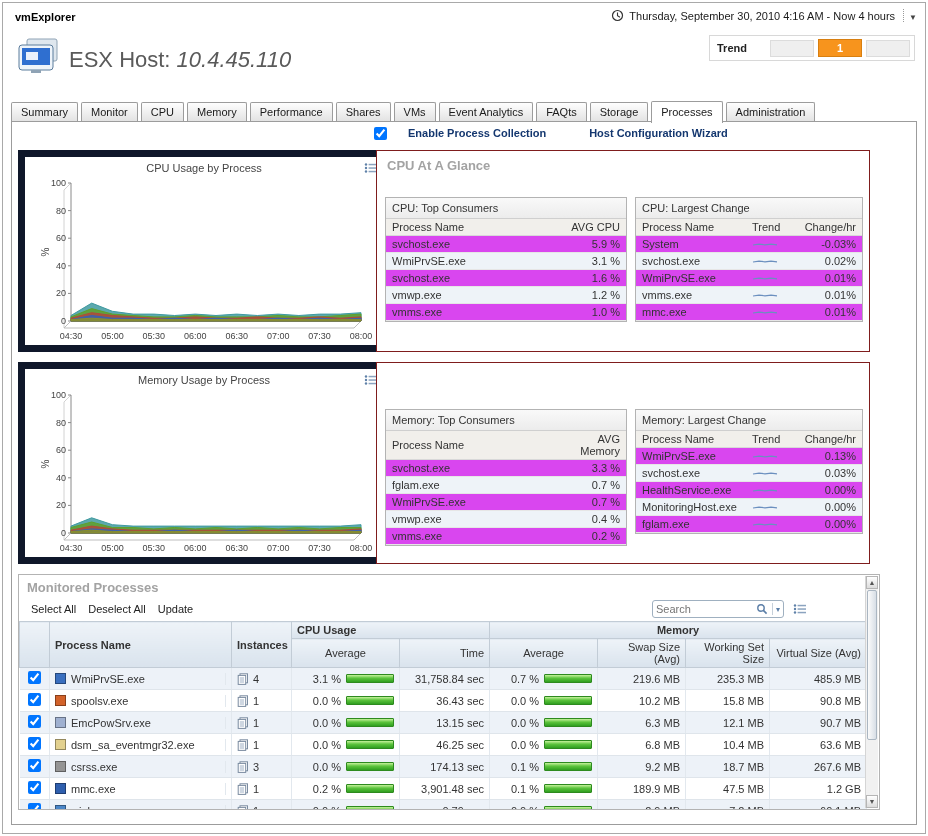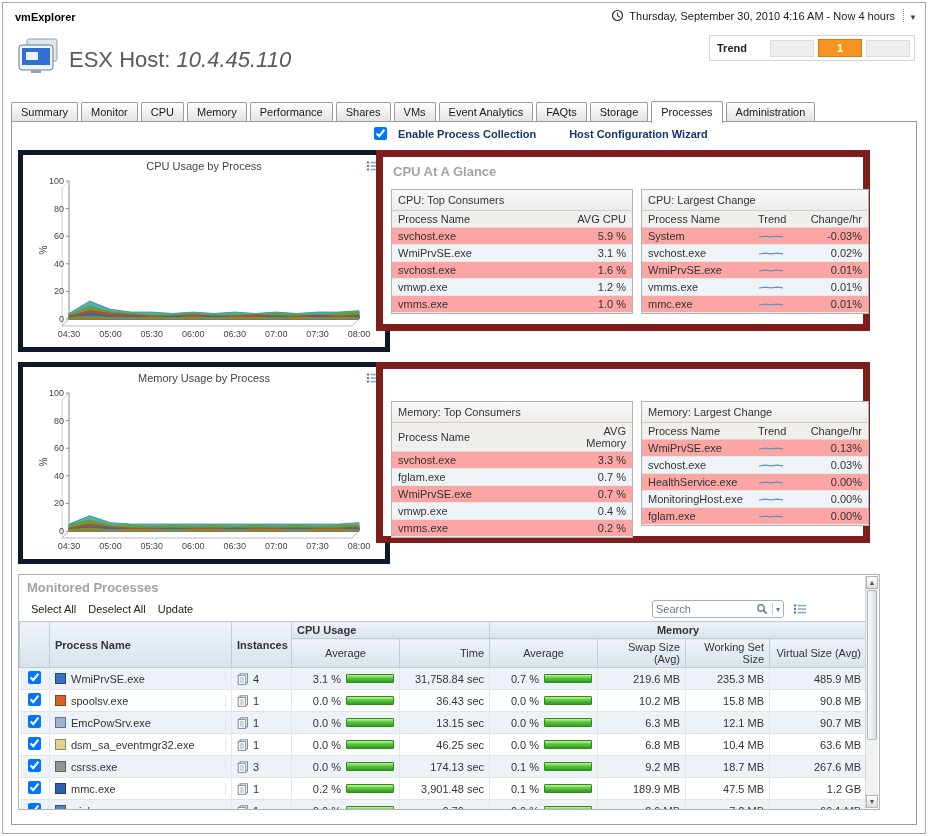--- a/index.html
+++ b/index.html
@@ -24,36 +24,36 @@
 .al-body{display:flex;align-items:center}
 .al-label{width:58px;font-weight:bold;padding:5px 0 5px 7px;color:#222}
 .al-cell{width:44px;margin:3px 2px;background:#efefef;border:1px solid #dcdcdc;text-align:center;min-height:17px;line-height:16px;cursor:pointer}
 .al-cell.critical{background:#f7941d;border-color:#d87f10;color:#fff;font-weight:bold}
 
 .tabs{position:absolute;top:97px;left:8px;height:21px;display:flex;align-items:flex-end;gap:3px;z-index:5}
 .tab{height:19px;line-height:18px;padding:0 9px;border:1px solid #9c9c9c;border-bottom:none;border-radius:2px 2px 0 0;background:linear-gradient(#fefefe,#e3e3e3);color:#1a1a1a;cursor:pointer;white-space:nowrap}
 .tab.active{height:22px;line-height:21px;margin-bottom:-2px;background:#fff;z-index:6}
 
 .content{position:absolute;top:118px;left:8px;right:8px;bottom:8px;border:1px solid #9c9c9c;background:#fff}
-.controls{position:absolute;left:362px;top:5px;display:flex;align-items:center;gap:11px}
+.controls{position:absolute;left:362px;top:5px;display:flex;gap:21px}
 .ctl-label{font-weight:bold;color:#14376f}
 .wizard{font-weight:bold;color:#14376f;margin-left:22px;cursor:pointer}
 
-.chartpanel{position:absolute;width:372px;height:202px;border:5px solid #0f172a;background:#fff}
+.chartpanel{position:absolute;width:372px;height:202px;border:7px solid #0f172a;background:#fff}
 .chartpanel.cpu{left:6px;top:28px}
 .chartpanel.mem{left:6px;top:240px}
 .charttitle{text-align:center;padding-top:5px;color:#444}
 .chartmenu{position:absolute;top:5px;right:5px;cursor:pointer}
 .plot{position:absolute;left:0;top:14px;width:350px;height:186px}
 
-.glance{position:absolute;width:494px;height:181px;border:7px solid #7f1d1d;background:#fff}
+.glance{position:absolute;width:494px;height:202px;border:1px solid #7f1d1d;background:#fff}
 .glance.cpu{left:364px;top:28px}
 .glance.mem{left:364px;top:240px}
 .glancetitle{font-size:13px;font-weight:bold;color:#a3a3a3;padding:7px 0 0 10px}
-.subpanel{position:absolute;top:32px;border:1px solid #b3b3b3;background:#fca5a5}
+.subpanel{position:absolute;top:46px;border:1px solid #b3b3b3;background:#d946ef}
 .subpanel.left{left:8px;width:242px}
 .subpanel.right{left:258px;width:228px}
 .subtitle{background:linear-gradient(#f9f9f9,#ececec);border-bottom:1px solid #cfcfcf;padding:4px 6px;color:#333}
 .subtable{width:100%;border-collapse:collapse}
 .subtable th{background:#f1efeb;border-bottom:1px solid #d8d8d8;font-weight:normal;color:#333;padding:2px 6px;text-align:left;cursor:pointer}
 .subtable th.num{text-align:right}
 .subtable td{padding:2px 6px;border-bottom:1px solid #e6e6e6;height:14px}
 .subtable tbody tr:nth-child(even) td{background:#eef3f8}
 .subtable td.num{text-align:right}
 .spark{display:block}

